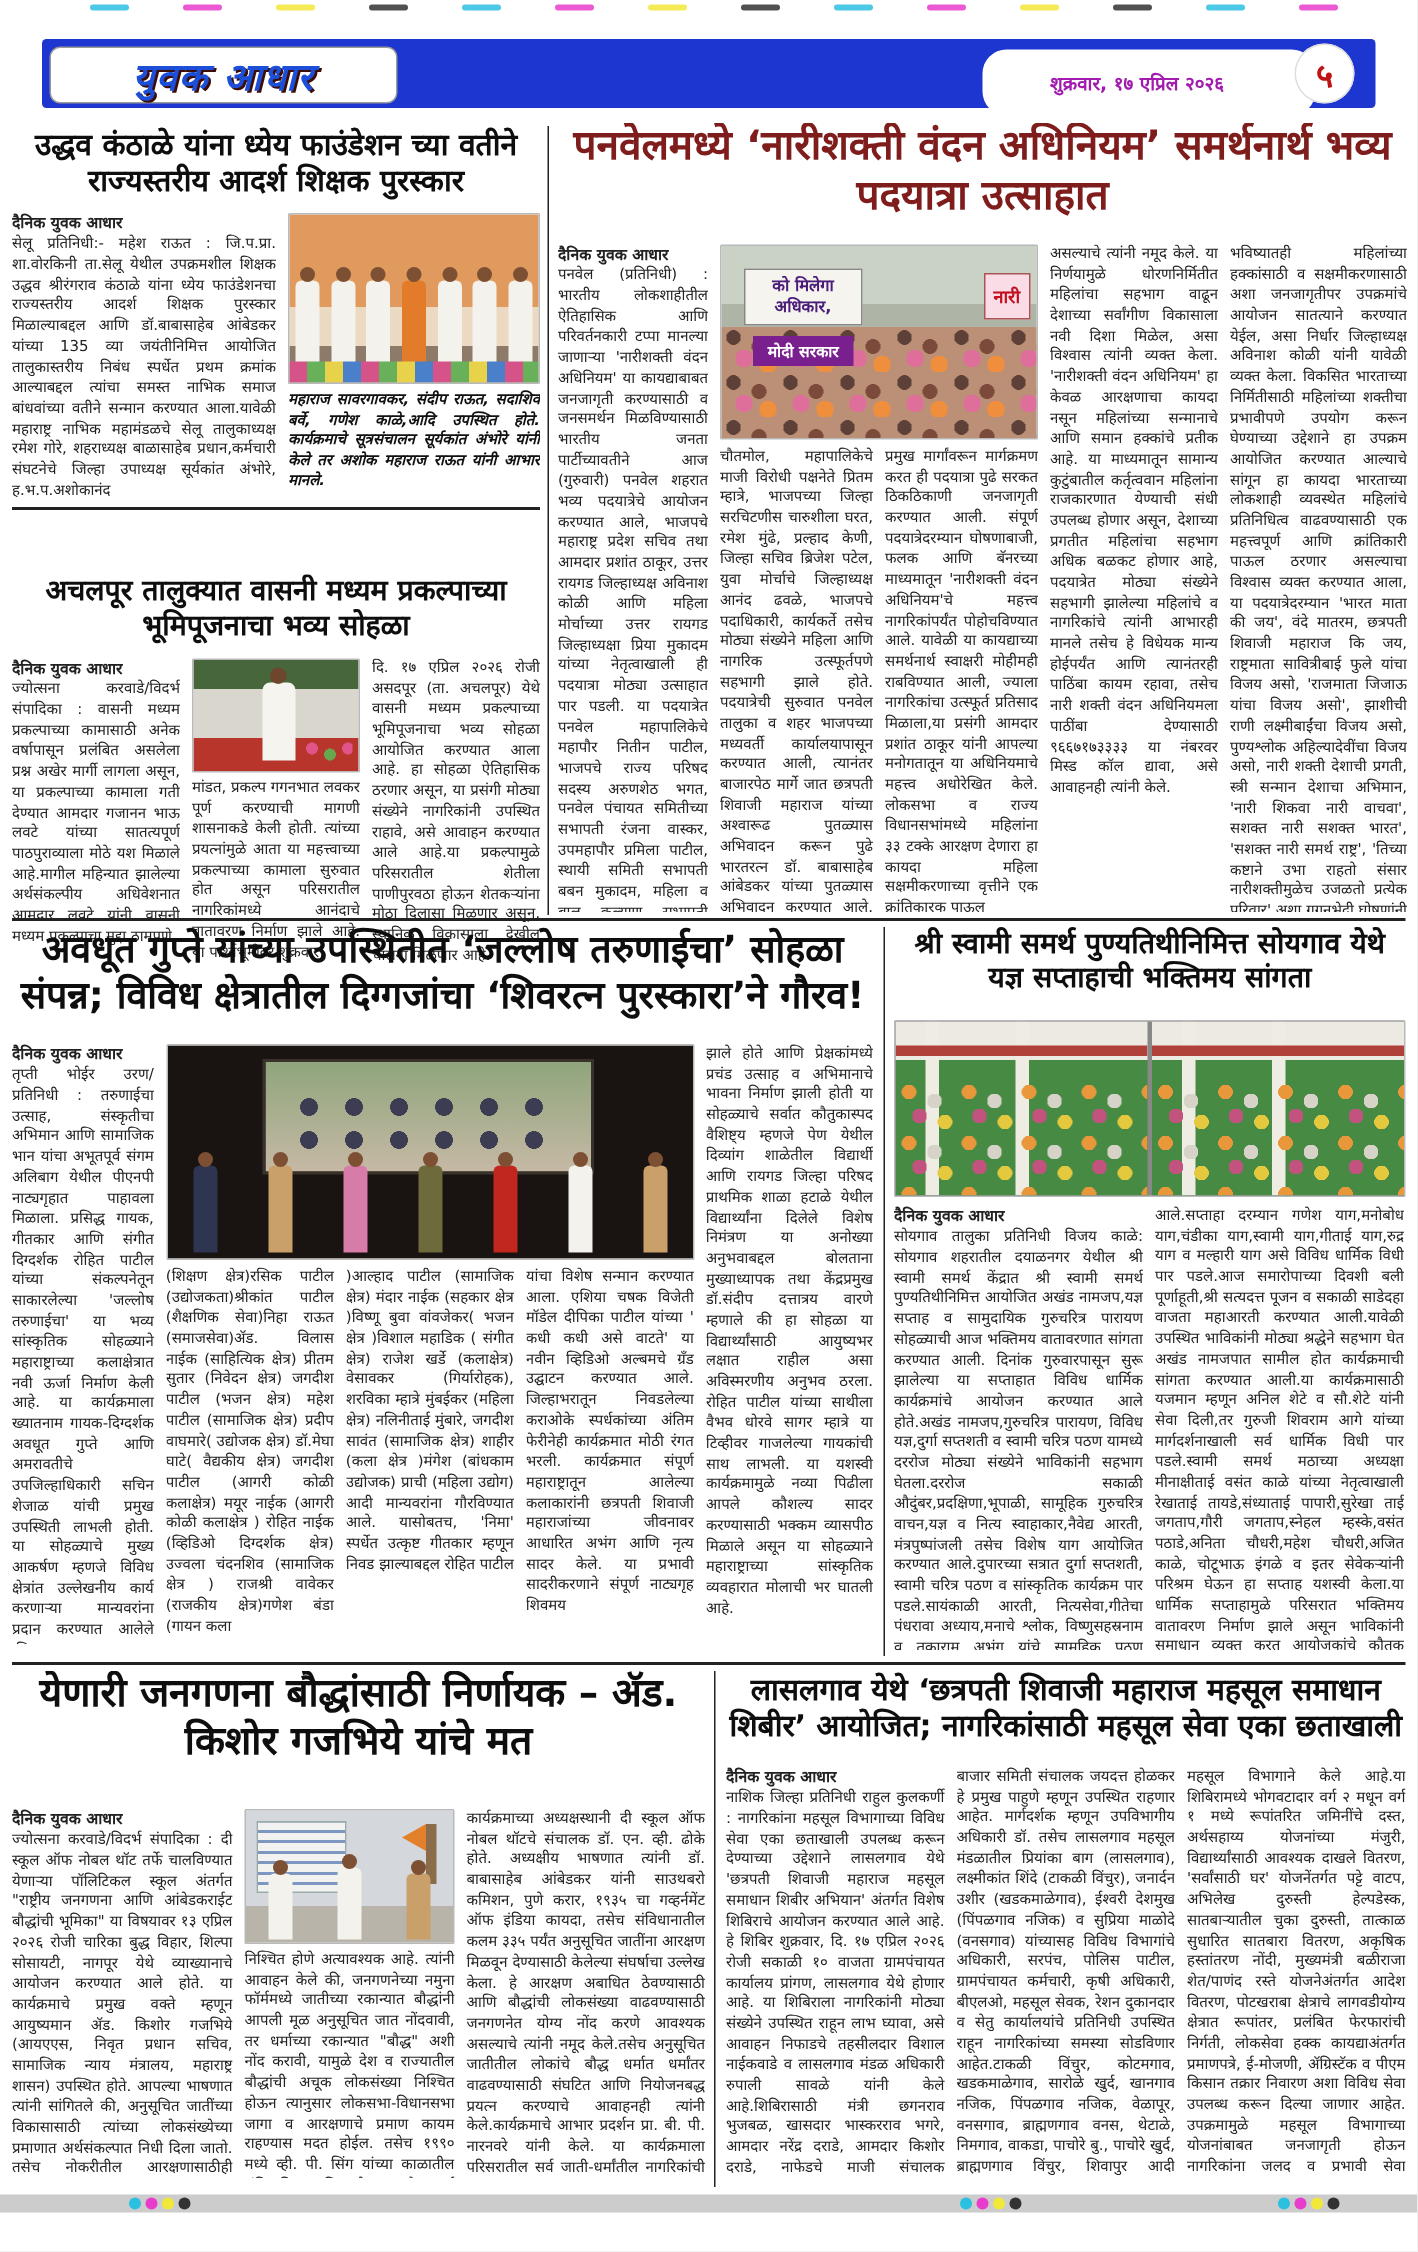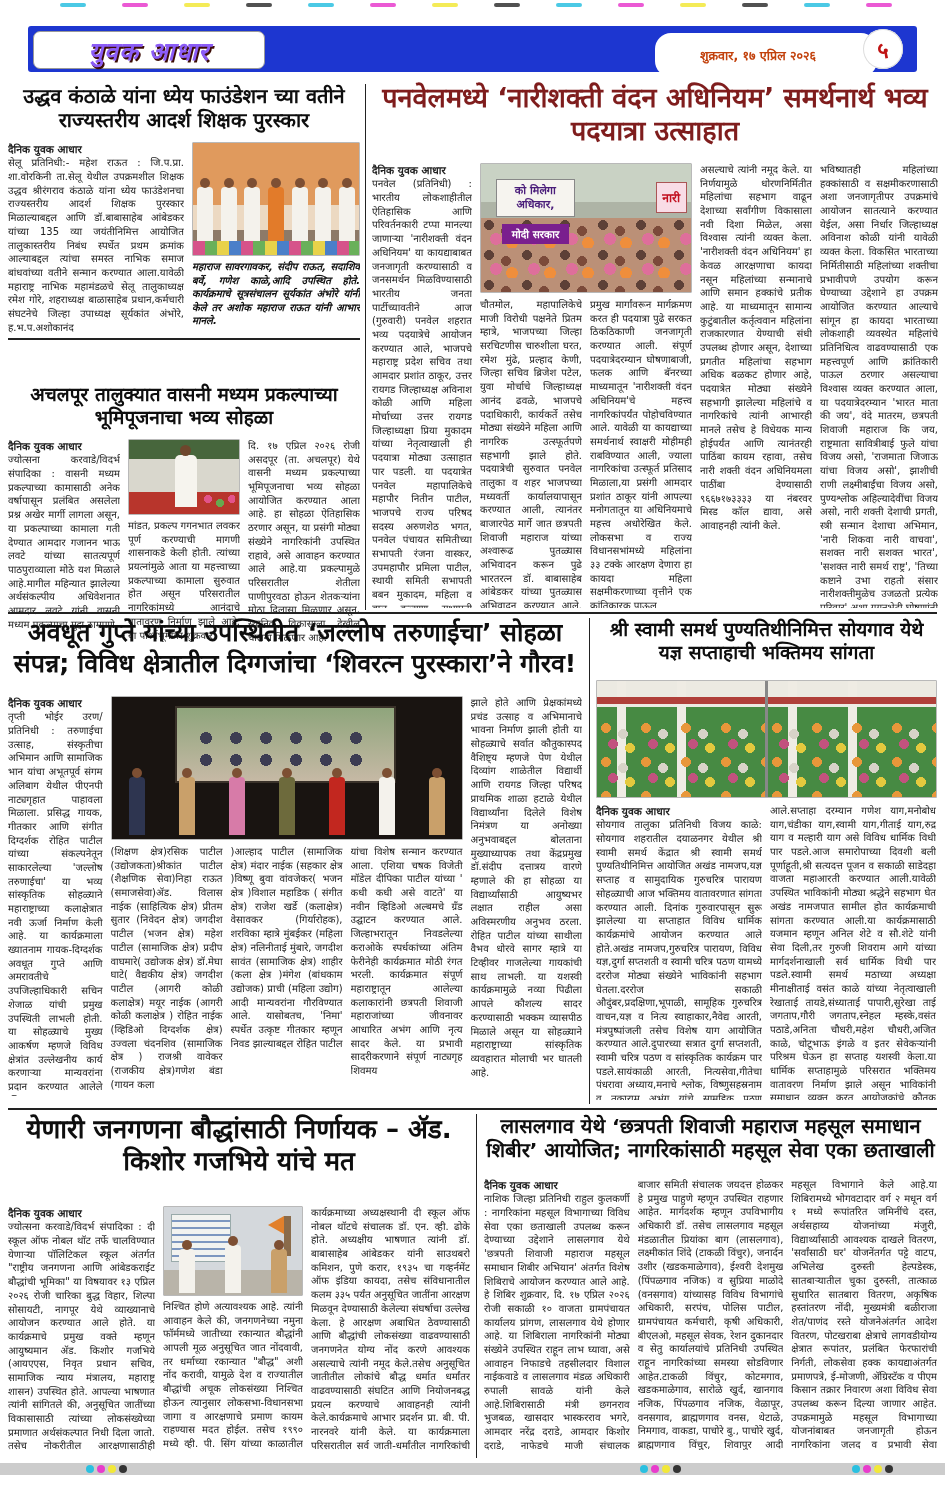--- a/index.html
+++ b/index.html
@@ -10,21 +10,21 @@
   .bottom-bar{position:absolute;left:0;top:1463px;width:945px;height:12px;background:#cccccc;}
   .dots{position:absolute;top:2px;height:8px;display:flex;gap:3px;}
   .dots span{width:8px;height:8px;border-radius:50%;display:inline-block;}
   
   .masthead{position:absolute;left:28px;top:26px;width:889px;height:46px;background:#1d36d0;border-radius:3px;}
   .logo-plate{position:absolute;left:5px;top:5px;width:230px;height:36px;background:#fff;border-radius:7px;
               display:flex;align-items:center;justify-content:center;border:1px solid #999;}
   .logo-text{font-size:25px;font-weight:bold;color:#d31515;letter-spacing:1px;
              text-shadow:1.5px 1.5px 0 #3c0c05;font-style:italic;white-space:nowrap;}
   .date-pill{position:absolute;right:40px;top:7px;min-width:170px;height:44px;background:#fff;border-radius:16px;
-             display:flex;align-items:center;justify-content:center;font-size:12.5px;font-weight:bold;color:#c2410c;padding:0 34px 0 18px;}
+             display:flex;align-items:center;justify-content:center;font-size:12.5px;font-weight:bold;color:#a21caf;padding:0 34px 0 18px;}
   .page-circle{position:absolute;right:14px;top:3px;width:40px;height:40px;background:#fff;border-radius:50%;
                display:flex;align-items:center;justify-content:center;font-size:22px;font-weight:bold;color:#c01313;
                box-shadow:0 0 0 1px #ddd inset;}
   
   .hr{position:absolute;background:#222;height:2px;}
   .vr{position:absolute;background:#222;width:1px;}
   
   .article{position:absolute;}
   .headline{font-weight:bold;color:#0e0e0e;text-align:center;line-height:1.22;overflow:hidden;margin:0;}
   .headline.magenta{color:#c01355;}
@@ -101,21 +101,21 @@
       <div class="regdash" style="left: 556px; background: rgb(43, 192, 224);"></div>
       <div class="regdash" style="left: 618px; background: rgb(232, 60, 204);"></div>
       <div class="regdash" style="left: 680px; background: rgb(242, 232, 57);"></div>
       <div class="regdash" style="left: 742px; background: rgb(51, 51, 51);"></div>
       <div class="regdash" style="left: 804px; background: rgb(43, 192, 224);"></div>
       <div class="regdash" style="left: 866px; background: rgb(232, 60, 204);"></div>
     </div>
 
   <header class="masthead" style="background: rgb(29, 54, 208);">
     <div class="logo-plate">
-      <span class="logo-text" style="color: #8b5cf6;">युवक आधार</span>
+      <span class="logo-text" style="color: #1d4ed8;">युवक आधार</span>
     </div>
     <div class="date-pill">शुक्रवार, १७ एप्रिल २०२६</div>
     <div class="page-circle">५</div>
   </header>
 
   <section class="article" style="left:8px;top:84px;width:352px;">
     <h2 class="headline" style="font-size:20px;height:52px;">उद्धव कंठाळे यांना ध्येय फाउंडेशन च्या वतीने राज्यस्तरीय आदर्श शिक्षक पुरस्कार</h2>
     <div class="cols" style="margin-top:6px;">
       <div class="col" style="width:176px;height:192px;">
         <span class="byline">दैनिक युवक आधार</span>

